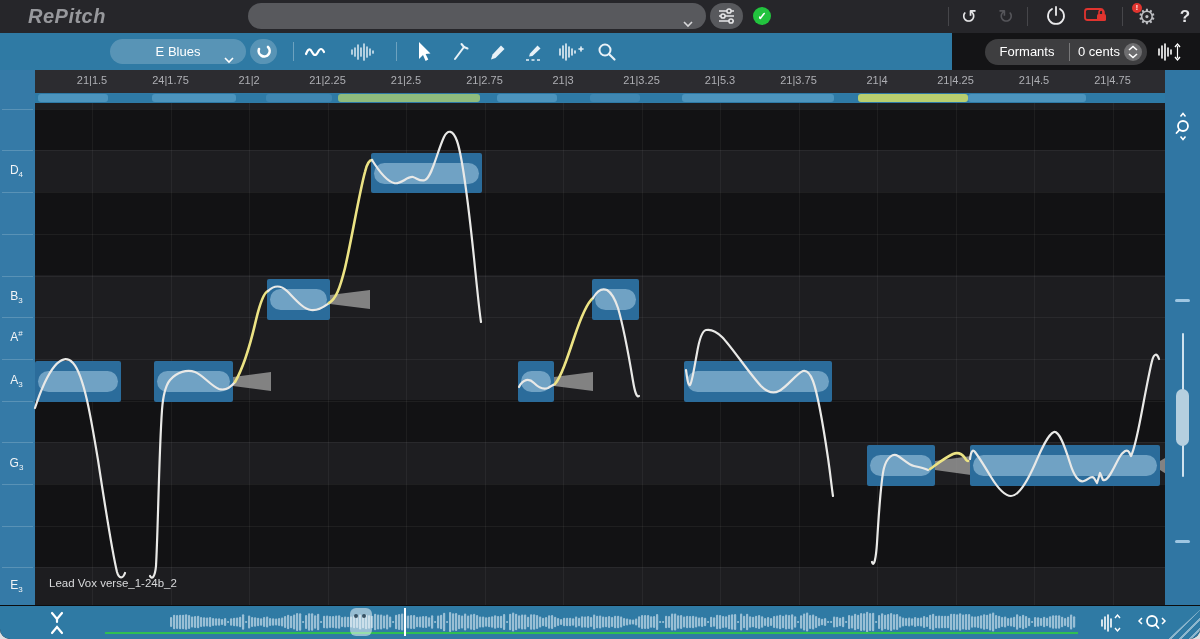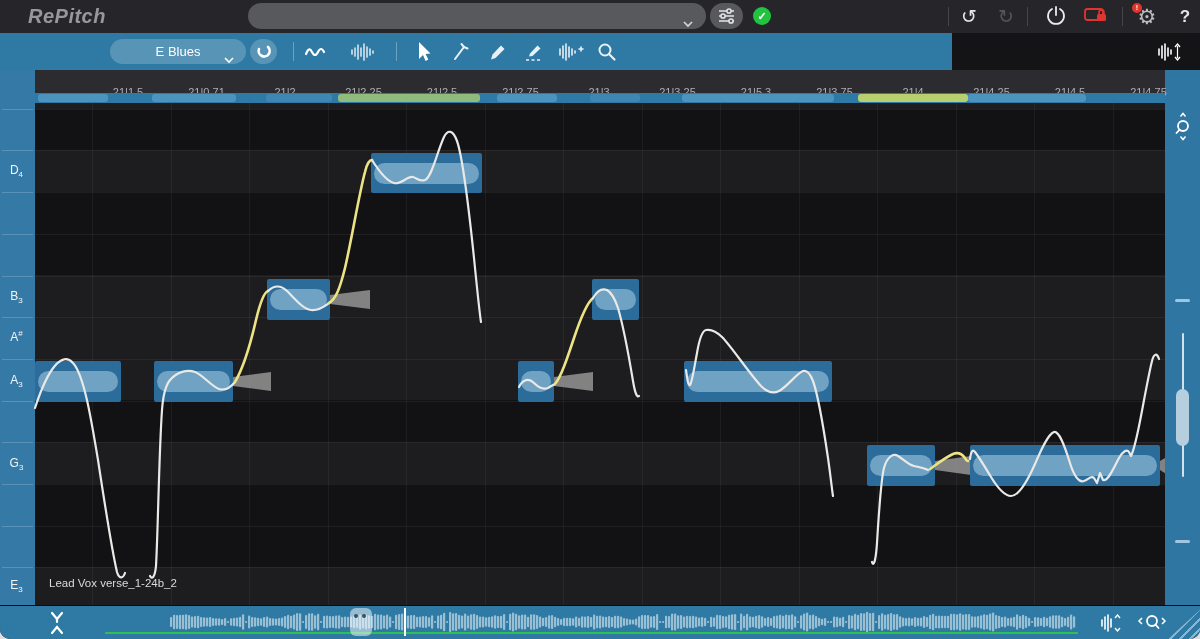--- a/index.html
+++ b/index.html
@@ -30,21 +30,21 @@
   .bsep{position:absolute;top:9px;width:1px;height:19px;background:rgba(255,255,255,.3);}
   .tool{position:absolute;top:7px;width:26px;height:24px;}
   #formants-group{position:absolute;left:985px;top:6px;height:26px;width:162px;background:rgba(255,255,255,.18);border-radius:13px;}
   #formants-button{position:absolute;left:0;top:0;width:84px;height:26px;line-height:26px;text-align:center;color:#fff;font-size:13px;}
   #formants-div{position:absolute;left:84px;top:4px;width:1px;height:18px;background:rgba(255,255,255,.3);}
   #cents-stepper{position:absolute;left:85px;top:0;width:77px;height:26px;color:#fff;font-size:13px;line-height:26px;}
   #cents-value{position:absolute;left:8px;}
   #cents-chevs{position:absolute;right:5px;top:4px;width:18px;height:18px;border-radius:50%;background:rgba(255,255,255,.25);}
   
   #ruler{position:absolute;left:35px;top:70px;width:1130px;height:23px;background:#2c2c30;}
-  .tick{position:absolute;top:16px;transform:translateX(-50%);font-size:11px;color:#aeafb4;white-space:nowrap;margin-left:36px;}
+  .tick{position:absolute;top:4px;transform:translateX(-50%);font-size:11px;color:#aeafb4;white-space:nowrap;}
   #ruler-corner-l{position:absolute;left:0;top:70px;width:35px;height:33px;background:#357aa7;}
   #ruler-corner-r{position:absolute;left:1165px;top:70px;width:35px;height:33px;background:#3076a3;}
   #ovstrip{position:absolute;left:35px;top:93px;width:1130px;height:10px;background:#2e7aa6;}
   .ovseg{position:absolute;top:1px;height:8px;border-radius:3px;}
   
   #sidebar{position:absolute;left:0;top:103px;width:35px;height:502px;background:#357aa7;}
   .nlabel{position:absolute;left:0;width:33px;text-align:center;color:#f2f4f6;font-size:12px;}
   .nlabel .sm{font-size:8px;}
   .srow{position:absolute;left:2px;width:31px;height:1px;background:rgba(255,255,255,.18);}
   #grid{position:absolute;left:35px;top:103px;width:1130px;height:502px;background:#121214;overflow:hidden;}
@@ -202,41 +202,54 @@
         </g>
       </svg>
     </div>
     <div class="tool" style="left:594px">
       <svg width="26" height="24" viewBox="0 0 24 24">
         <circle cx="10" cy="10" r="5.5" fill="none" stroke="#e8f1f7" stroke-width="2"></circle>
         <line x1="14.2" y1="14.2" x2="19.5" y2="19.5" stroke="#e8f1f7" stroke-width="2.2" stroke-linecap="round"></line>
       </svg>
     </div>
 
+    <div id="formants-group">
+      <div id="formants-button">Formants</div>
+      <div id="formants-div"></div>
+      <div id="cents-stepper">
+        <span id="cents-value">0 cents</span>
+        <span id="cents-chevs">
+          <svg width="18" height="18">
+              <polyline points="5,7 9,3.5 13,7" fill="none" stroke="#fff" stroke-width="1.6"></polyline>
+          <polyline points="5,11 9,14.5 13,11" fill="none" stroke="#fff" stroke-width="1.6"></polyline>
+            </svg>
+        </span>
+      </div>
+    </div>
     <div class="tool" style="left:1155px;top:8px">
       <svg width="30" height="22" viewBox="0 0 30 22">
         <g stroke="#fff" stroke-width="1.6" stroke-linecap="round">
           <line x1="4" y1="8" x2="4" y2="14"></line>
             <line x1="7" y1="5" x2="7" y2="17"></line>
           <line x1="10" y1="3" x2="10" y2="19"></line>
             <line x1="13" y1="7" x2="13" y2="15"></line>
           <line x1="16" y1="9" x2="16" y2="13"></line>
         </g>
         <polyline points="20,6 22.5,3 25,6" fill="none" stroke="#fff" stroke-width="1.4"></polyline>
         <polyline points="20,16 22.5,19 25,16" fill="none" stroke="#fff" stroke-width="1.4"></polyline>
         <line x1="22.5" y1="5" x2="22.5" y2="17" stroke="#fff" stroke-width="1.2"></line>
       </svg>
     </div>
   </div>
 
   <div id="ruler-corner-l"></div>
   <div id="ruler-corner-r"></div>
   <div id="ruler">
       <div class="tick" style="left: 57px;">21|1.5</div>
-      <div class="tick" style="left: 135.5px;">21|0.71</div>
+      <div class="tick" style="left: 135.5px;">24|1.75</div>
       <div class="tick" style="left: 214px;">21|2</div>
       <div class="tick" style="left: 292.5px;">21|2.25</div>
       <div class="tick" style="left: 371px;">21|2.5</div>
       <div class="tick" style="left: 449.5px;">21|2.75</div>
       <div class="tick" style="left: 528px;">21|3</div>
       <div class="tick" style="left: 606.5px;">21|3.25</div>
       <div class="tick" style="left: 685px;">21|5.3</div>
       <div class="tick" style="left: 763.5px;">21|3.75</div>
       <div class="tick" style="left: 842px;">21|4</div>
       <div class="tick" style="left: 920.5px; text-align: center;">21|4.25</div>

